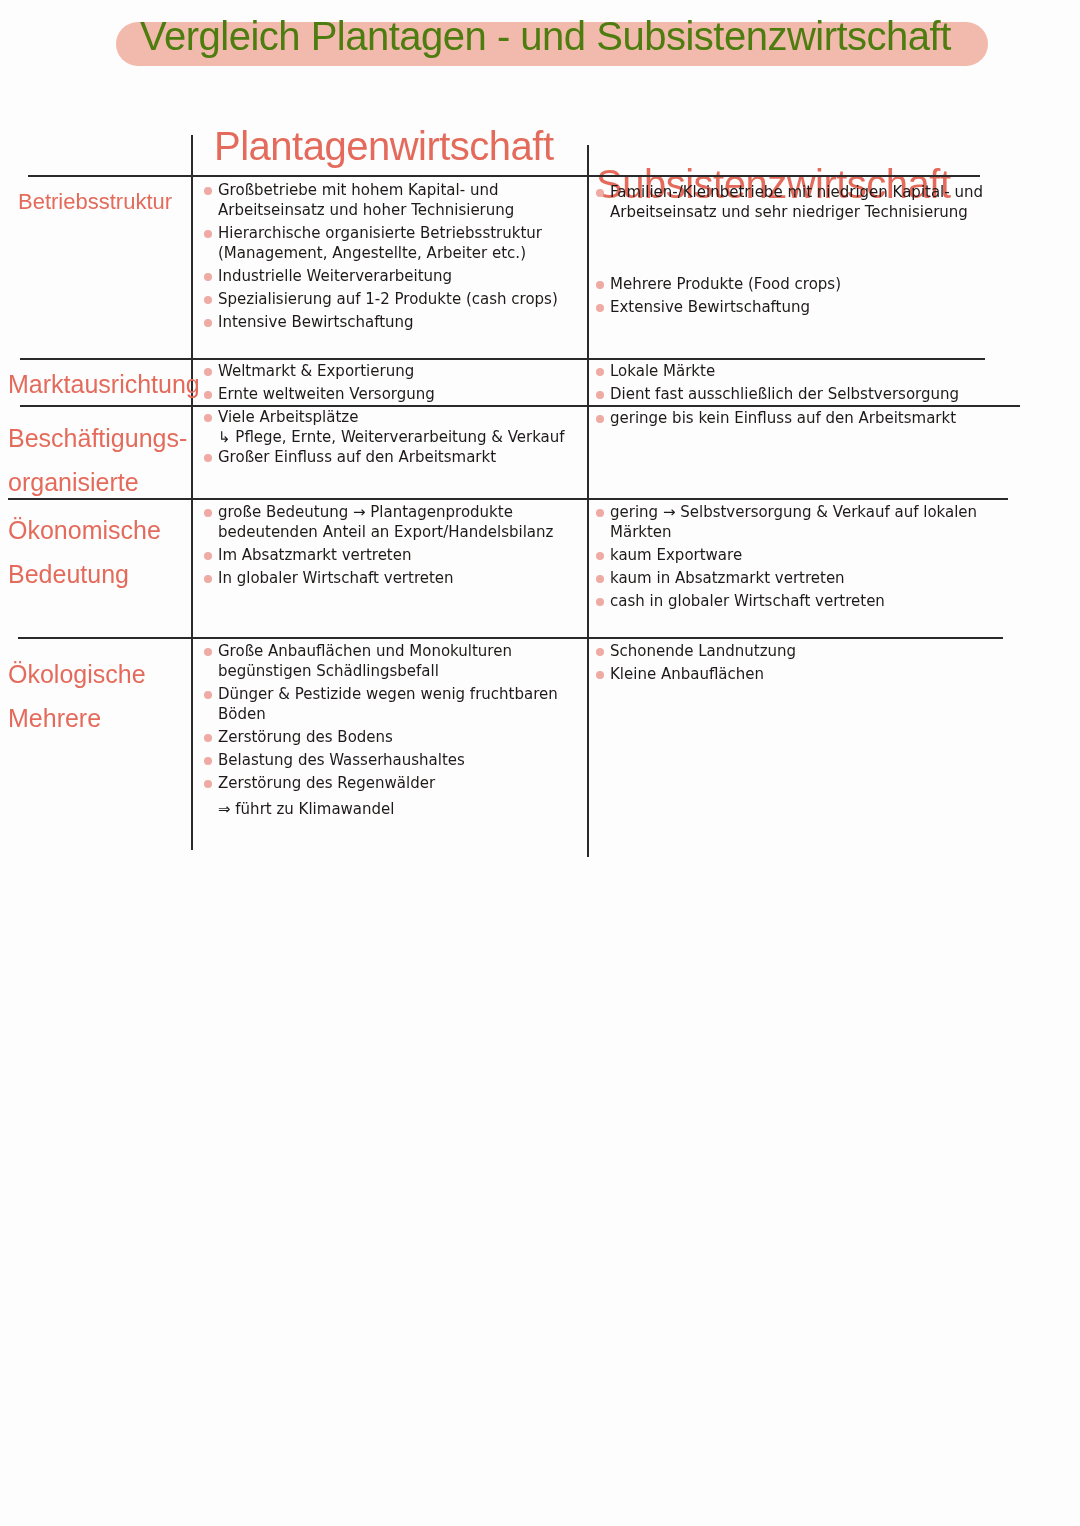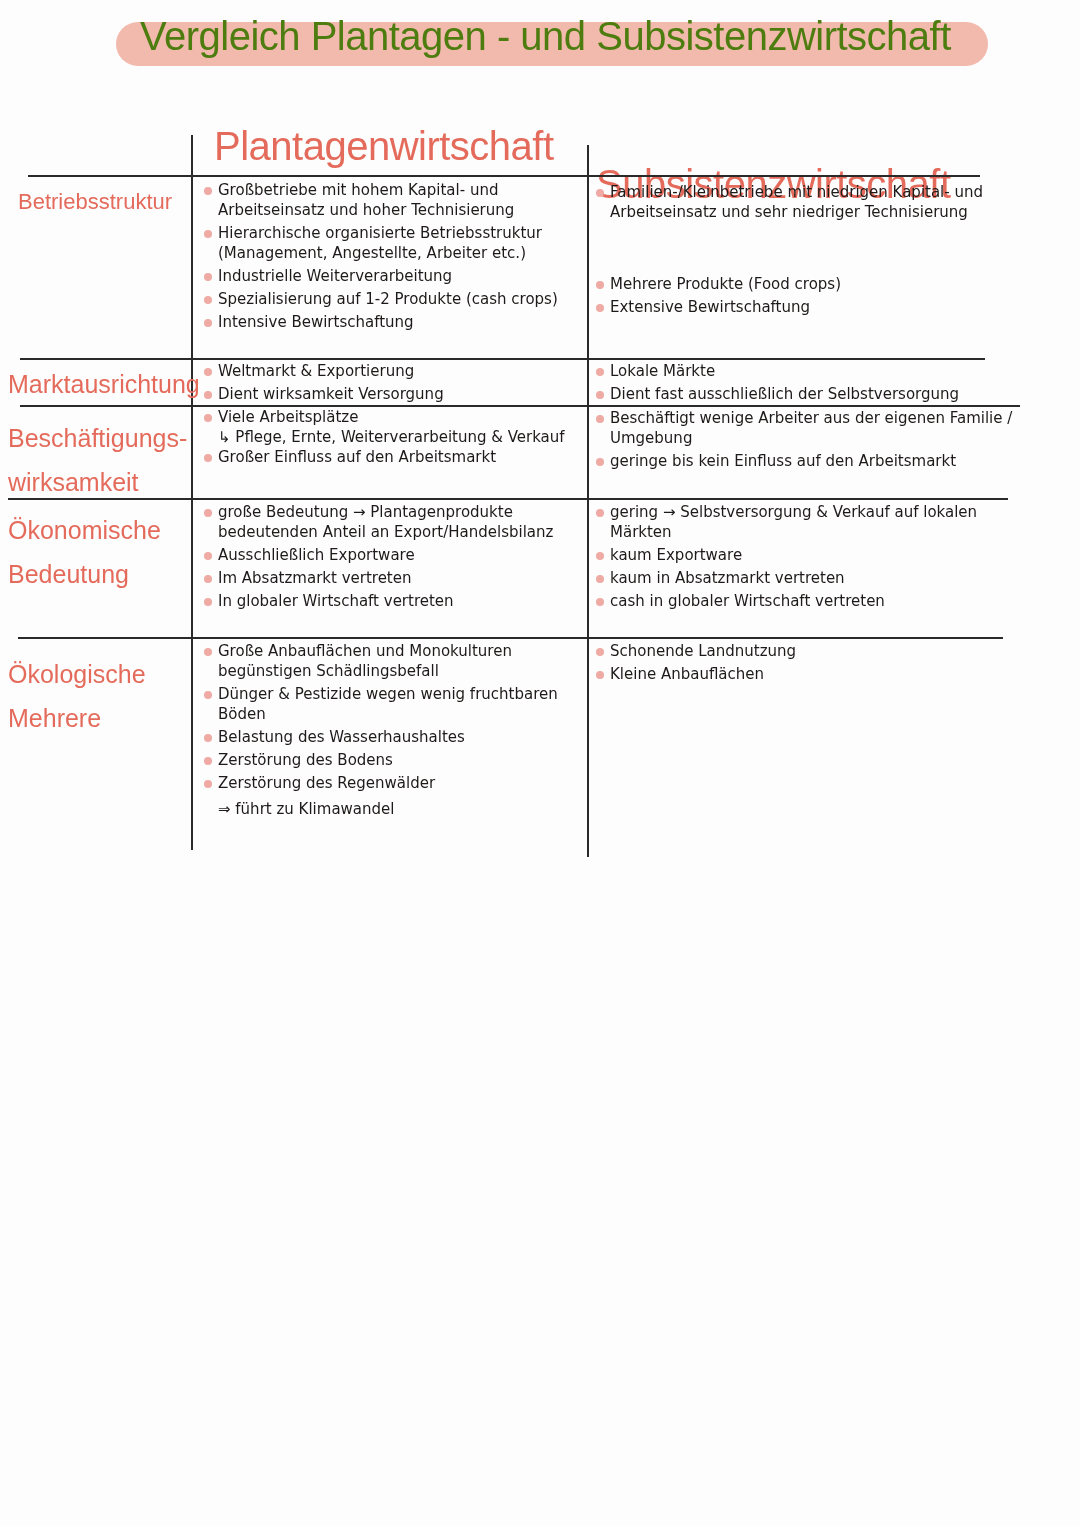--- a/index.html
+++ b/index.html
@@ -62,66 +62,64 @@
 </div>
 <div class="cell" style="left:596px;top:182px;width:400px;">
   <div class="item" style="margin-bottom:52px;"><span class="dot"></span><span>Familien-/Kleinbetriebe mit niedrigen Kapital- und Arbeitseinsatz und sehr niedriger Technisierung</span></div>
   <div class="item"><span class="dot"></span><span>Mehrere Produkte (Food crops)</span></div>
   <div class="item"><span class="dot"></span><span>Extensive Bewirtschaftung</span></div>
 </div>
 
 <div class="row-label" style="left:8px;top:362px;">Marktausrichtung</div>
 <div class="cell" style="left:204px;top:361px;width:380px;">
   <div class="item"><span class="dot"></span><span>Weltmarkt &amp; Exportierung</span></div>
-  <div class="item"><span class="dot"></span><span>Dient wirksamkeit Versorgung</span></div>
+  <div class="item"><span class="dot"></span><span>Ernte weltweiten Versorgung</span></div>
 </div>
 <div class="cell" style="left:596px;top:361px;width:410px;">
   <div class="item"><span class="dot"></span><span>Lokale Märkte</span></div>
   <div class="item"><span class="dot"></span><span>Dient fast ausschließlich der Selbstversorgung</span></div>
 </div>
 
 <div class="row-label" style="left:8px;top:416px;">
   <div>Beschäftigungs-</div>
-  <div>wirksamkeit</div>
+  <div>organisierte</div>
 </div>
 <div class="cell" style="left:204px;top:407px;width:380px;">
   <div class="item" style="margin-bottom:0;"><span class="dot"></span><span>Viele Arbeitsplätze</span></div>
   <div class="sub">↳ Pflege, Ernte, Weiterverarbeitung &amp; Verkauf</div>
   <div class="item"><span class="dot"></span><span>Großer Einfluss auf den Arbeitsmarkt</span></div>
 </div>
 <div class="cell" style="left:596px;top:408px;width:420px;">
-  <div class="item"><span class="dot"></span><span>Beschäftigt wenige Arbeiter aus der eigenen Familie / Umgebung</span></div>
   <div class="item"><span class="dot"></span><span>geringe bis kein Einfluss auf den Arbeitsmarkt</span></div>
 </div>
 
 <div class="row-label" style="left:8px;top:508px;">
   <div>Ökonomische</div>
   <div>Bedeutung</div>
 </div>
 <div class="cell" style="left:204px;top:502px;width:380px;">
   <div class="item"><span class="dot"></span><span>große Bedeutung → Plantagenprodukte bedeutenden Anteil an Export/Handelsbilanz</span></div>
-  <div class="item"><span class="dot"></span><span>Ausschließlich Exportware</span></div>
   <div class="item"><span class="dot"></span><span>Im Absatzmarkt vertreten</span></div>
   <div class="item"><span class="dot"></span><span>In globaler Wirtschaft vertreten</span></div>
 </div>
 <div class="cell" style="left:596px;top:502px;width:410px;">
   <div class="item"><span class="dot"></span><span>gering → Selbstversorgung &amp; Verkauf auf lokalen Märkten</span></div>
   <div class="item"><span class="dot"></span><span>kaum Exportware</span></div>
   <div class="item"><span class="dot"></span><span>kaum in Absatzmarkt vertreten</span></div>
   <div class="item"><span class="dot"></span><span>cash in globaler Wirtschaft vertreten</span></div>
 </div>
 
 <div class="row-label" style="left:8px;top:652px;">
   <div>Ökologische</div>
   <div>Mehrere</div>
 </div>
 <div class="cell" style="left:204px;top:641px;width:380px;">
   <div class="item"><span class="dot"></span><span>Große Anbauflächen und Monokulturen begünstigen Schädlingsbefall</span></div>
   <div class="item"><span class="dot"></span><span>Dünger &amp; Pestizide wegen wenig fruchtbaren Böden</span></div>
+  <div class="item"><span class="dot"></span><span>Zerstörung des Bodens</span></div>
   <div class="item"><span class="dot"></span><span>Belastung des Wasserhaushaltes</span></div>
-  <div class="item"><span class="dot"></span><span>Zerstörung des Bodens</span></div>
   <div class="item"><span class="dot"></span><span>Zerstörung des Regenwälder</span></div>
   <div class="sub" style="margin-top:6px;">⇒ führt zu Klimawandel</div>
 </div>
 <div class="cell" style="left:596px;top:641px;width:410px;">
   <div class="item"><span class="dot"></span><span>Schonende Landnutzung</span></div>
   <div class="item"><span class="dot"></span><span>Kleine Anbauflächen</span></div>
 </div>
 
 </body></html>

